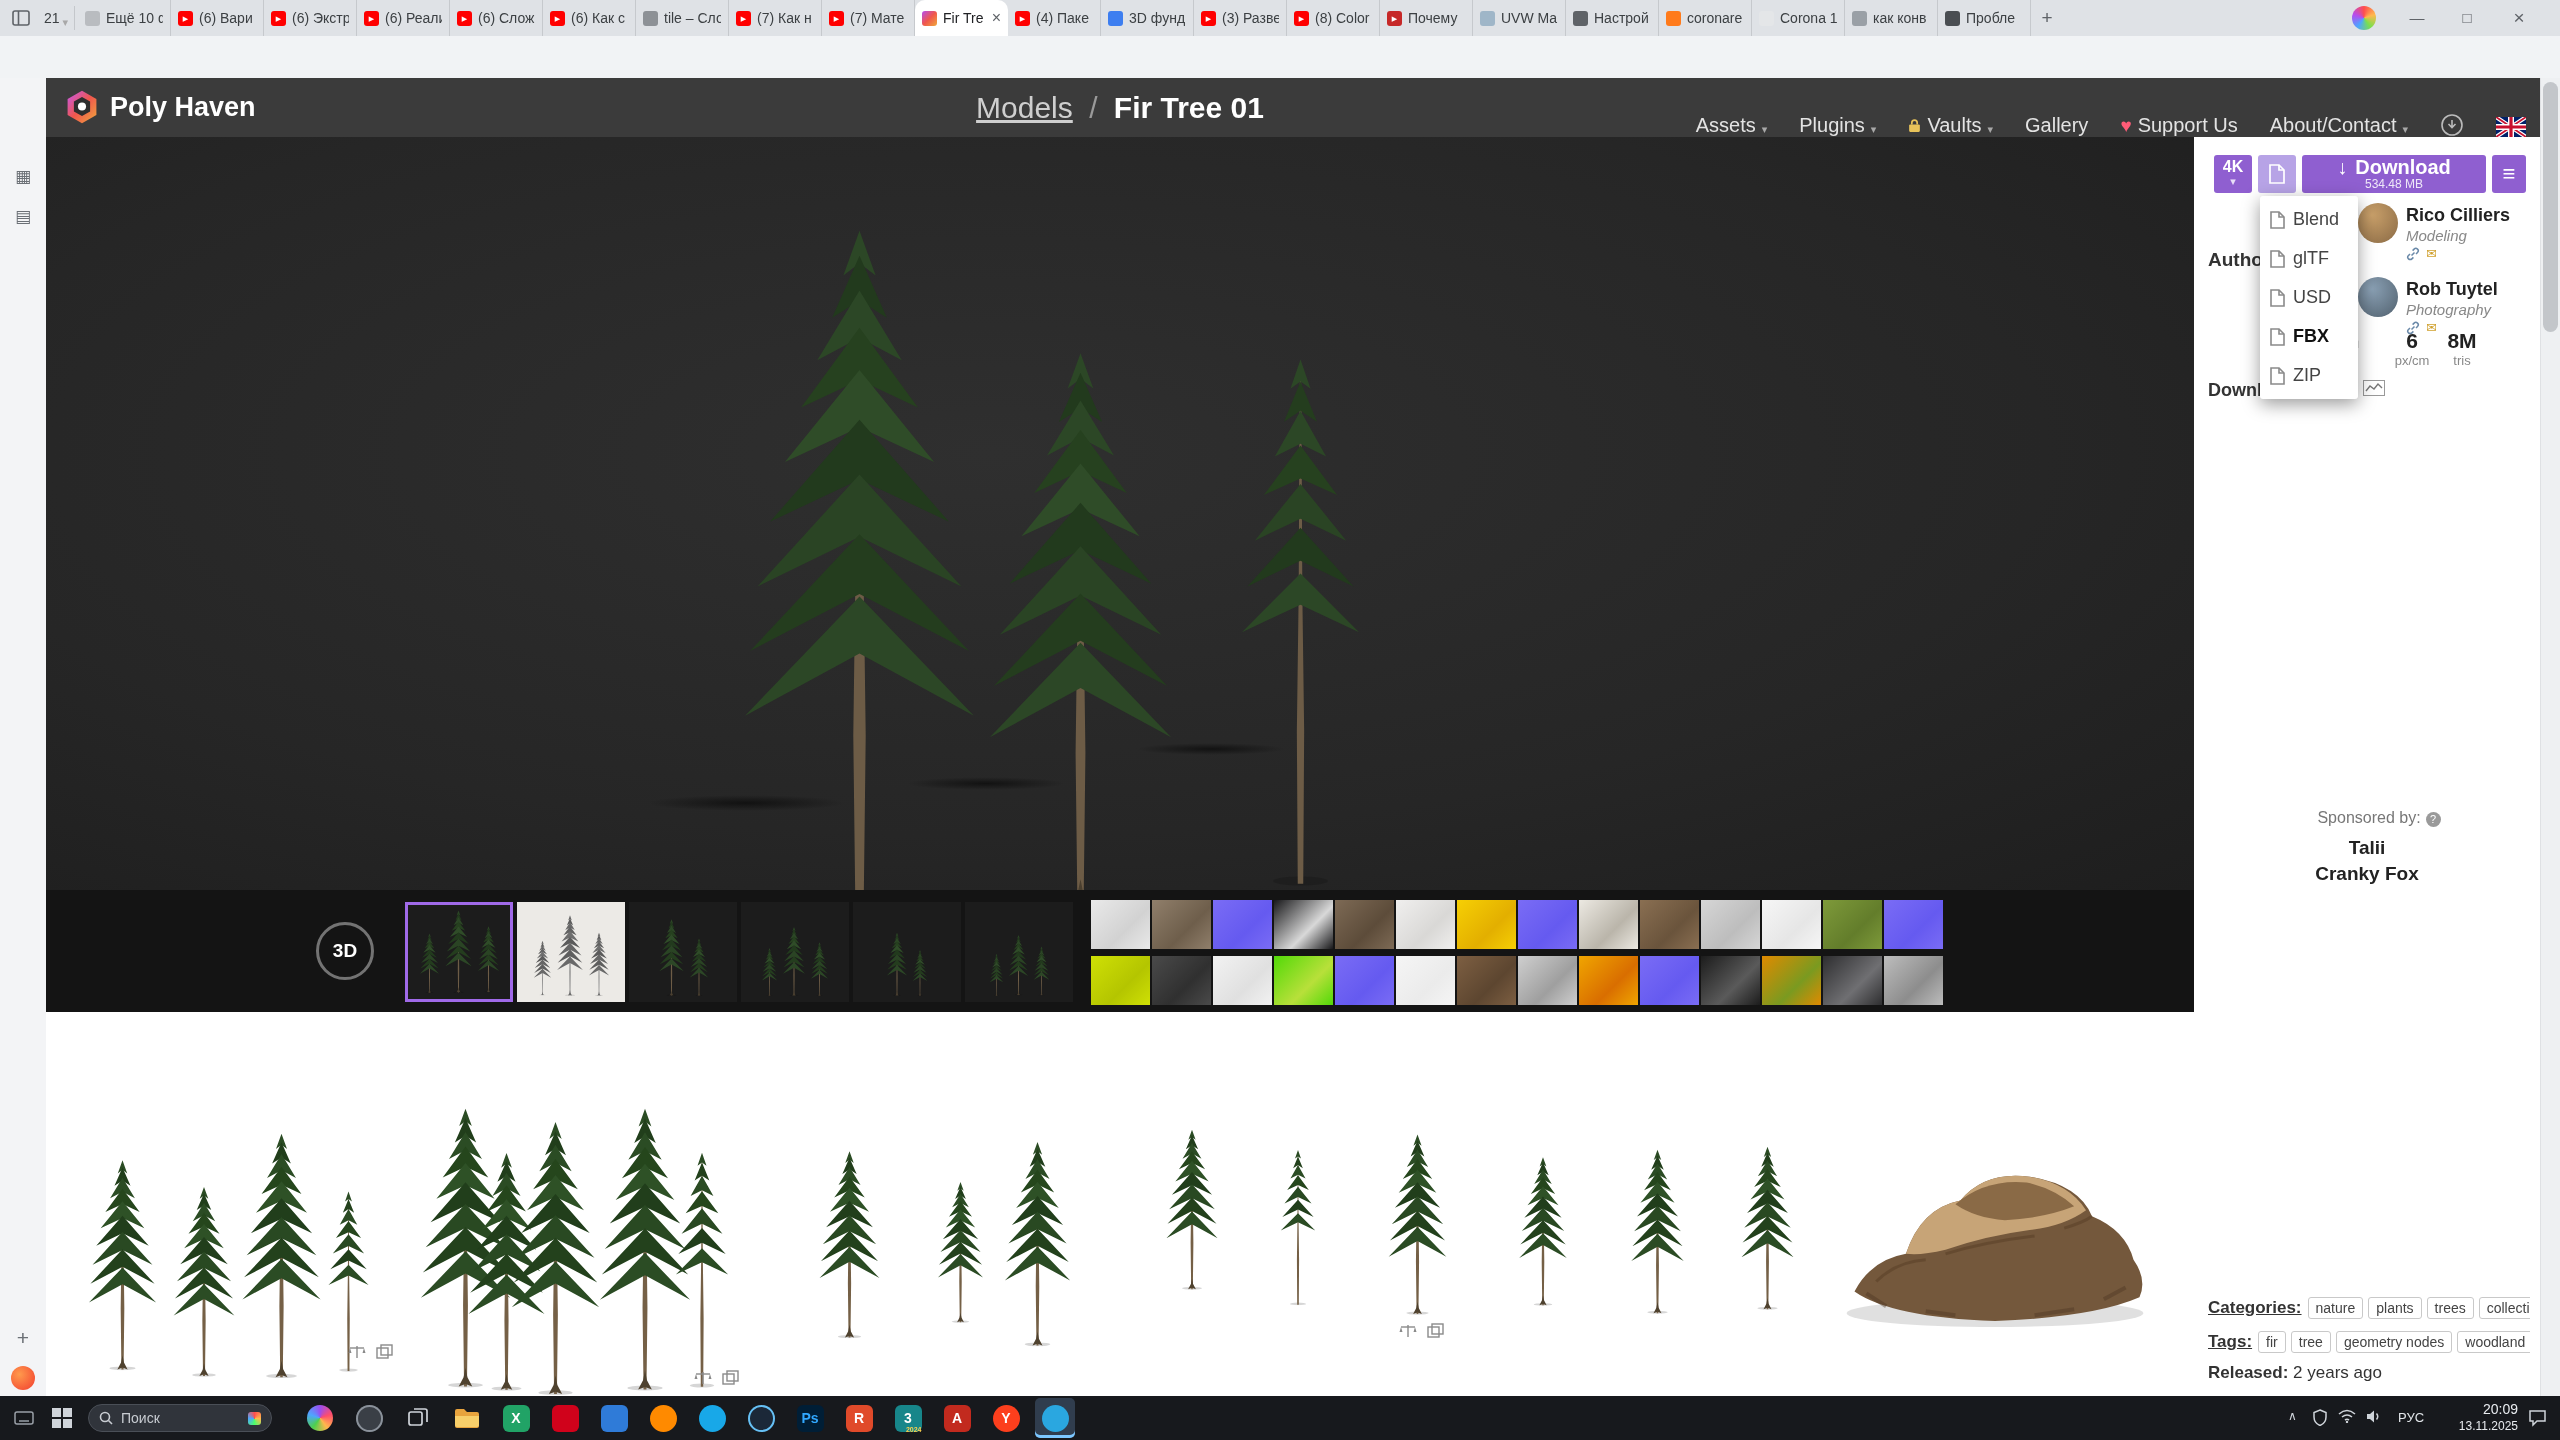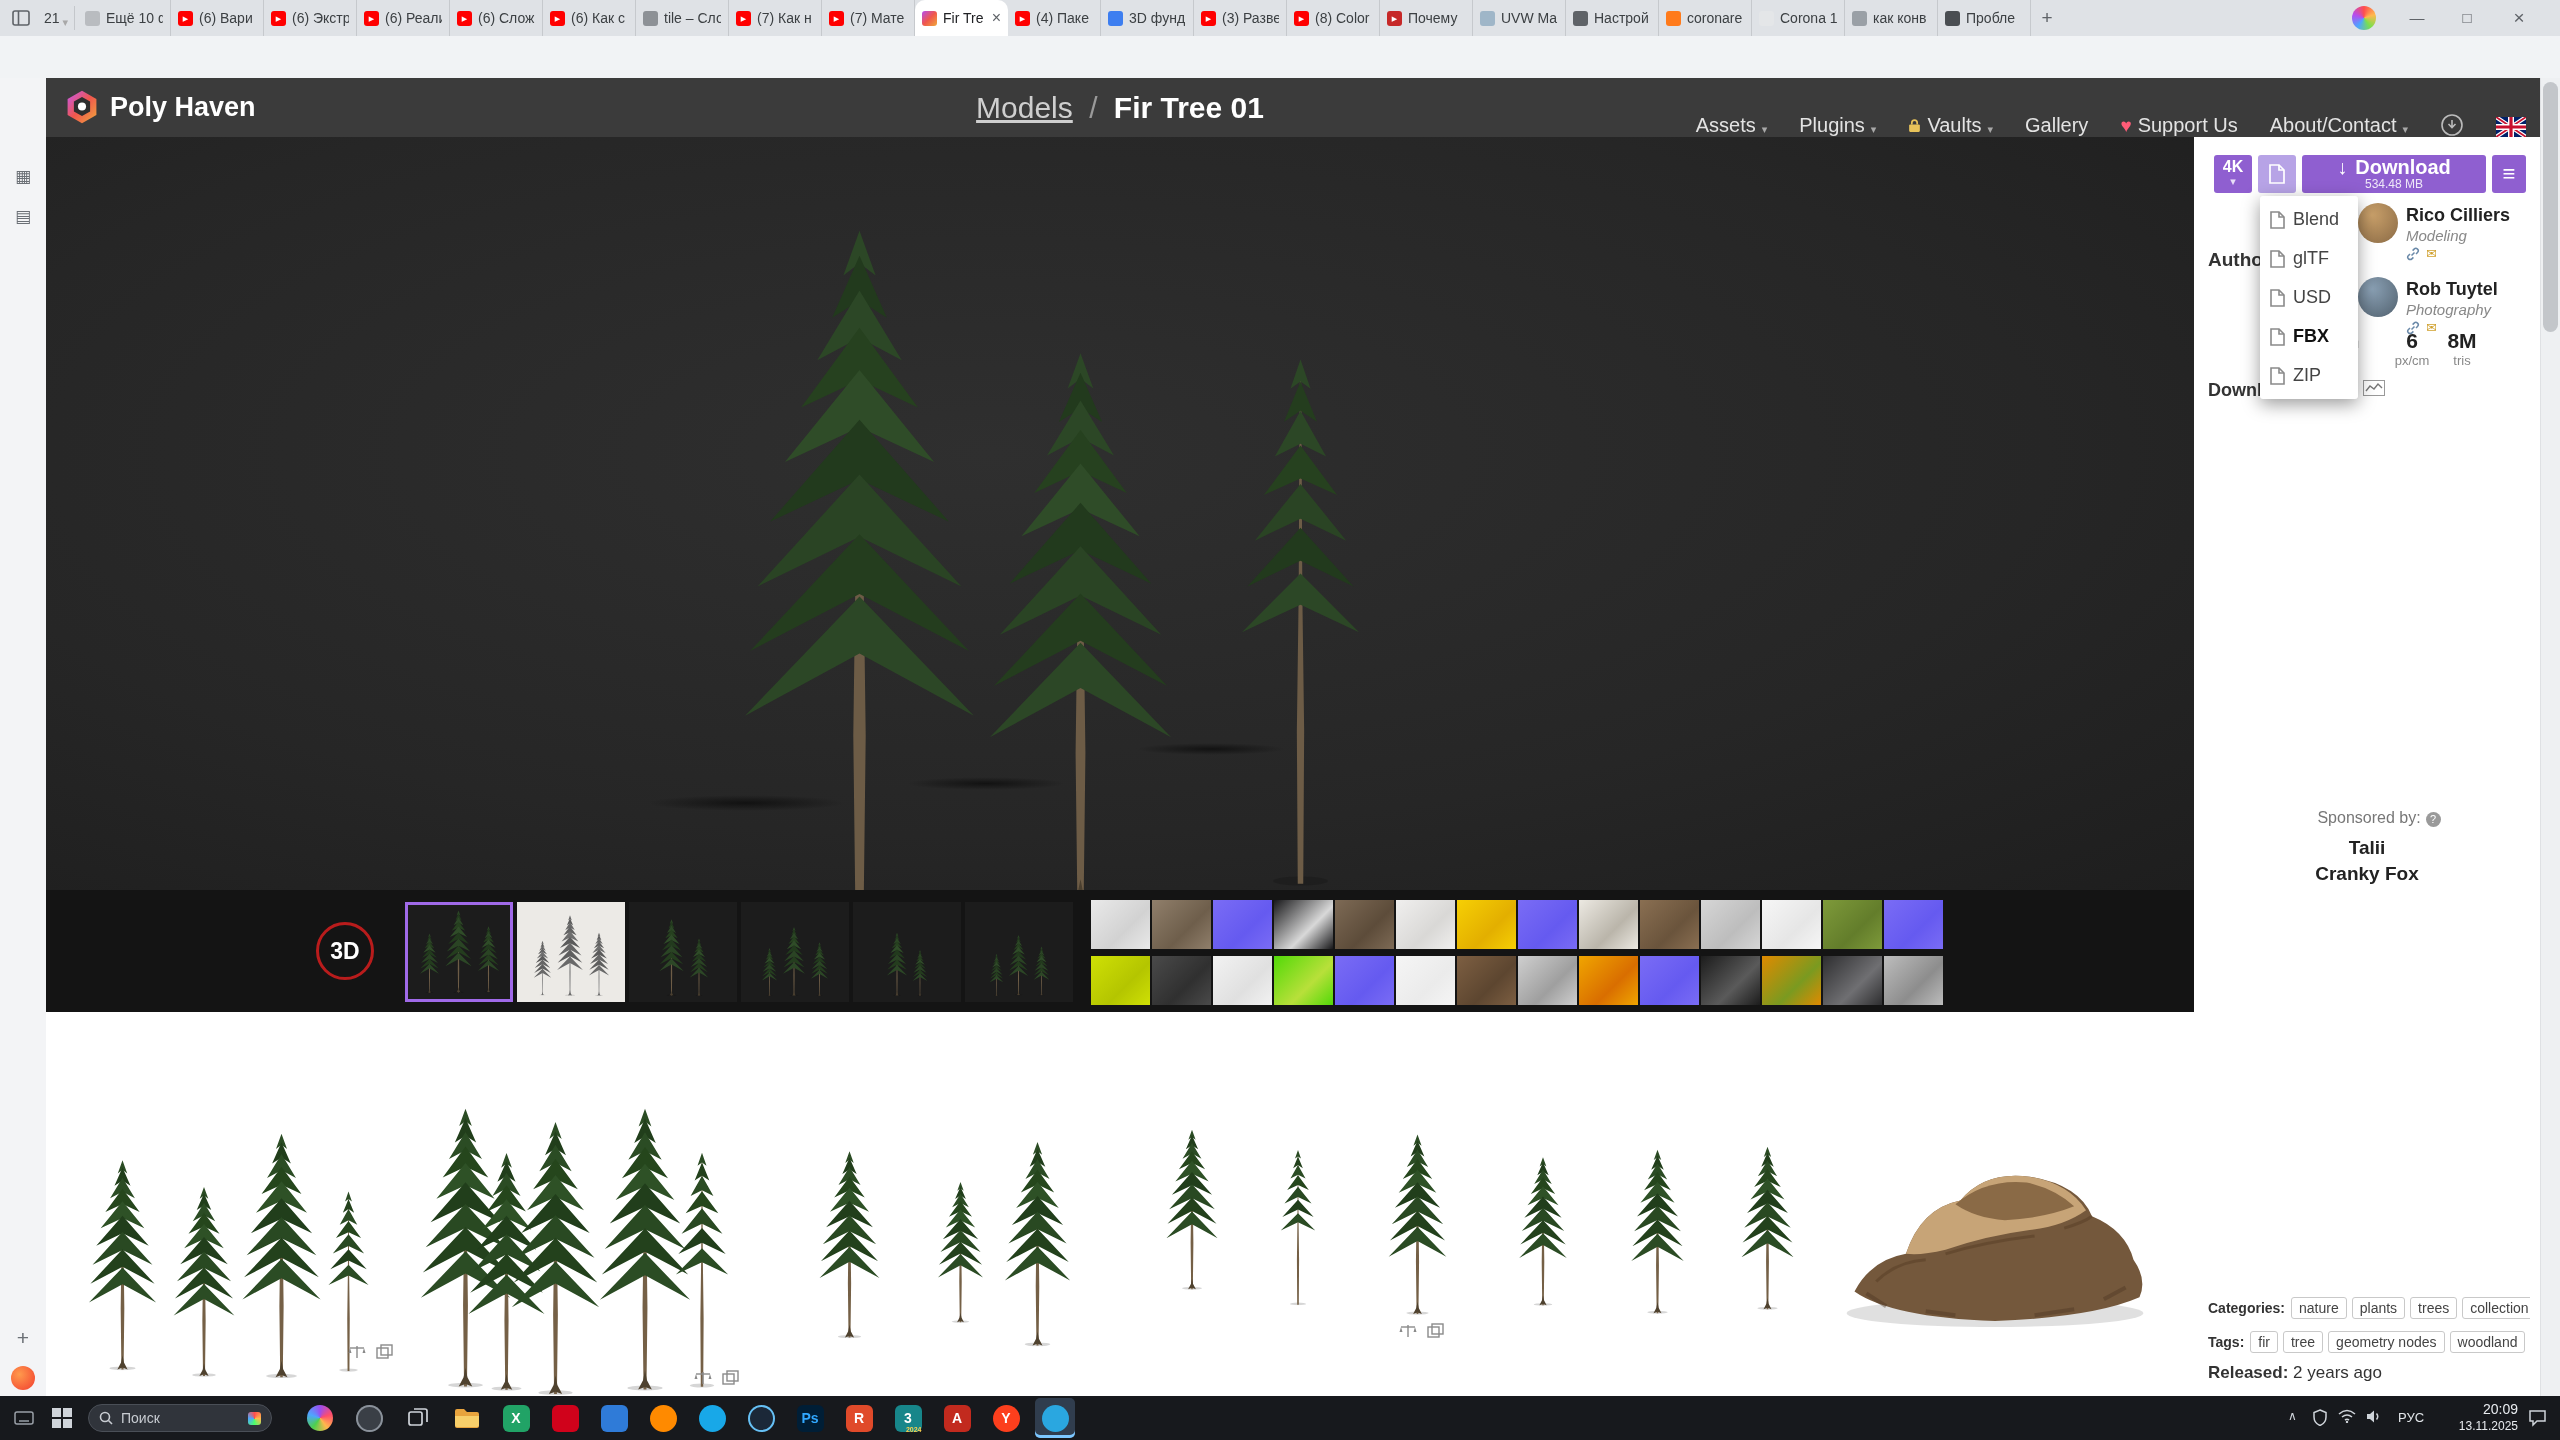--- a/index.html
+++ b/index.html
@@ -54,22 +54,22 @@
   .nav-item{display:flex;align-items:center;gap:6px;white-space:nowrap;}
   .caret{font-size:11px;color:#a8a8a8;position:relative;top:4px;}
   .heart{color:#ff5c77;font-size:19px;}
   
   #content{position:absolute;left:46px;top:137px;width:2148px;height:1259px;background:#fff;}
   #viewer{position:absolute;left:0;top:0;width:2148px;height:753px;
     background:radial-gradient(ellipse at 44% 42%,#2f2f2f 0%,#262626 62%,#1e1e1e 100%);}
   .tree{position:absolute;}
   .tshadow{position:absolute;background:radial-gradient(ellipse,rgba(0,0,0,.55),transparent 70%);}
   #strip{position:absolute;left:0;top:753px;width:2148px;height:122px;background:#141414;}
-  #btn3d{position:absolute;left:270px;top:785px;width:58px;height:58px;border:3px solid #b91c1c;border-radius:50%;
-    color:#fff;font-weight:bold;font-size:23px;display:flex;align-items:center;justify-content:center;box-sizing:border-box;}
+  #btn3d{position:absolute;left:270px;top:785px;width:58px;height:58px;border:3px solid #737373;border-radius:50%;
+    color:#fff;font-weight:bold;font-size:19px;display:flex;align-items:center;justify-content:center;box-sizing:border-box;}
   .thumb{position:absolute;top:765px;width:108px;height:100px;box-sizing:border-box;display:flex;align-items:flex-end;
     justify-content:center;gap:4px;padding-bottom:6px;overflow:hidden;}
   .thumb.sel{border:3px solid #a06ae8;}
   .thumb svg{display:block;}
   .thumb.light svg{filter:grayscale(1) brightness(1.55) contrast(.75);}
   .tex{position:absolute;width:59px;height:49px;}
   #simtitle{position:absolute;left:0;top:905px;width:2148px;text-align:center;font-size:30px;font-weight:bold;color:#2b2b2b;}
   .sim-tree{position:absolute;}
   .sim-tree svg{filter:saturate(1.15) brightness(1.05);}
   #stump{position:absolute;left:1789px;top:1006px;width:320px;height:188px;}
@@ -90,21 +90,21 @@
   .arole{position:absolute;left:212px;font-size:15px;font-style:italic;color:#888;}
   .aicons{position:absolute;left:212px;display:flex;gap:6px;align-items:center;font-size:13px;}
   .stat{position:absolute;width:80px;text-align:center;}
   .stat .v{font-size:21px;font-weight:bold;color:#222;}
   .stat .u{font-size:13px;color:#888;}
   #dlrow{position:absolute;left:14px;top:243px;font-size:18px;font-weight:bold;color:#333;}
   #sparkline{position:absolute;left:169px;top:243px;}
   #sponsored{position:absolute;left:12px;top:672px;width:346px;text-align:center;font-size:16px;color:#777;}
   .sponsor{position:absolute;left:0;width:346px;text-align:center;font-size:19px;font-weight:bold;color:#222;}
   .metarow{position:absolute;left:14px;width:322px;display:flex;align-items:center;gap:6px;flex-wrap:nowrap;overflow:hidden;}
-  .metalabel{font-size:14px;font-weight:bold;color:#333;flex:none;}
+  .metalabel{font-size:17px;font-weight:bold;color:#333;flex:none;text-decoration:underline;}
   .chip{font-size:14px;color:#444;background:#fff;border:1px solid #c9c9c9;border-radius:3px;padding:2px 7px;white-space:nowrap;}
   #released{position:absolute;left:14px;top:1226px;font-size:17px;color:#333;}
   #released b{font-weight:bold;margin-top:32px;}
   .qmark{display:inline-block;width:15px;height:15px;border-radius:50%;background:#9a9a9a;color:#fff;font-size:11px;
     line-height:15px;text-align:center;margin-left:5px;}
   
   #format-menu{position:absolute;left:2260px;top:196px;width:98px;background:#fff;border-radius:3px;z-index:50;
     box-shadow:0 5px 18px rgba(0,0,0,.4);padding:4px 0;}
   .fmt{height:39px;display:flex;align-items:center;gap:8px;padding:0 10px;font-size:18px;color:#444;}
   .fmt.bold{font-weight:bold;color:#111;}

